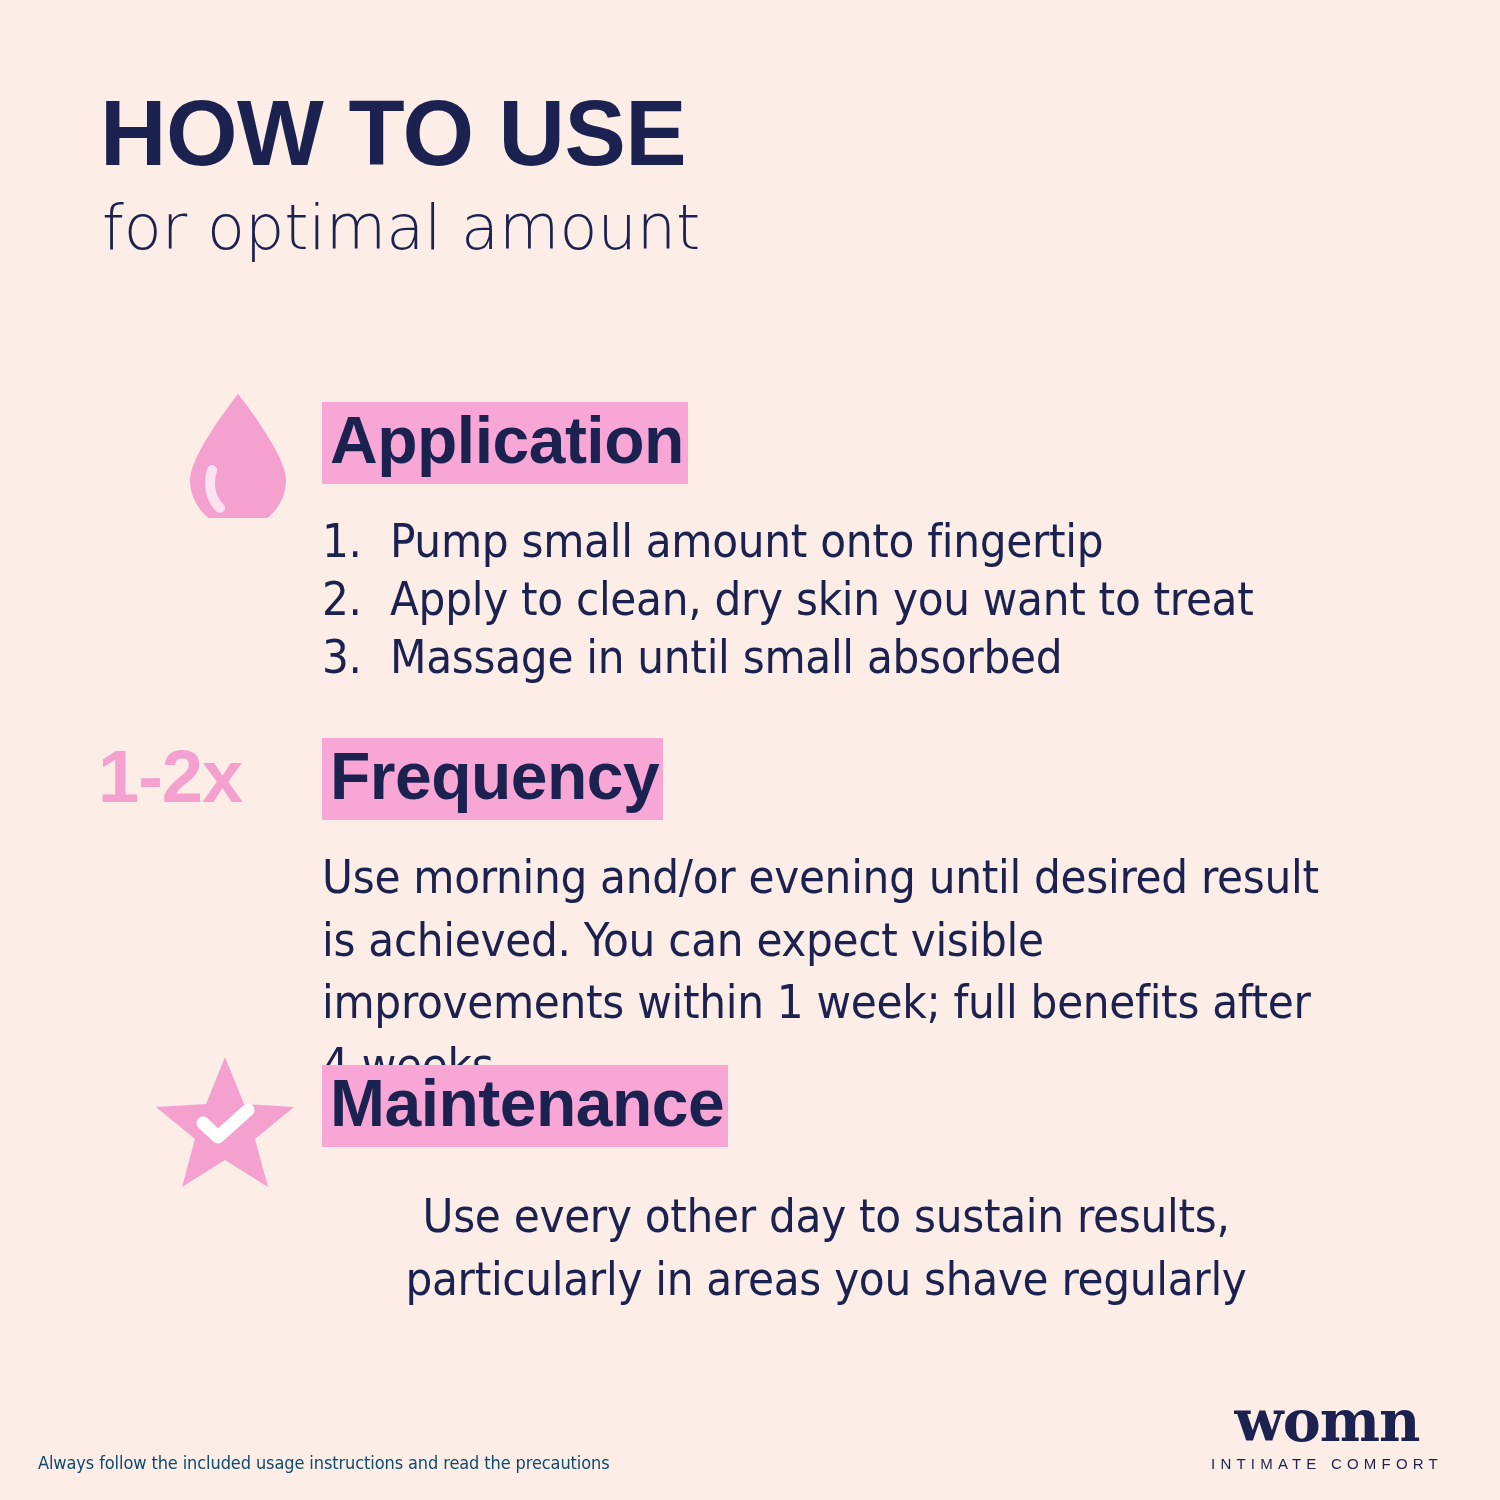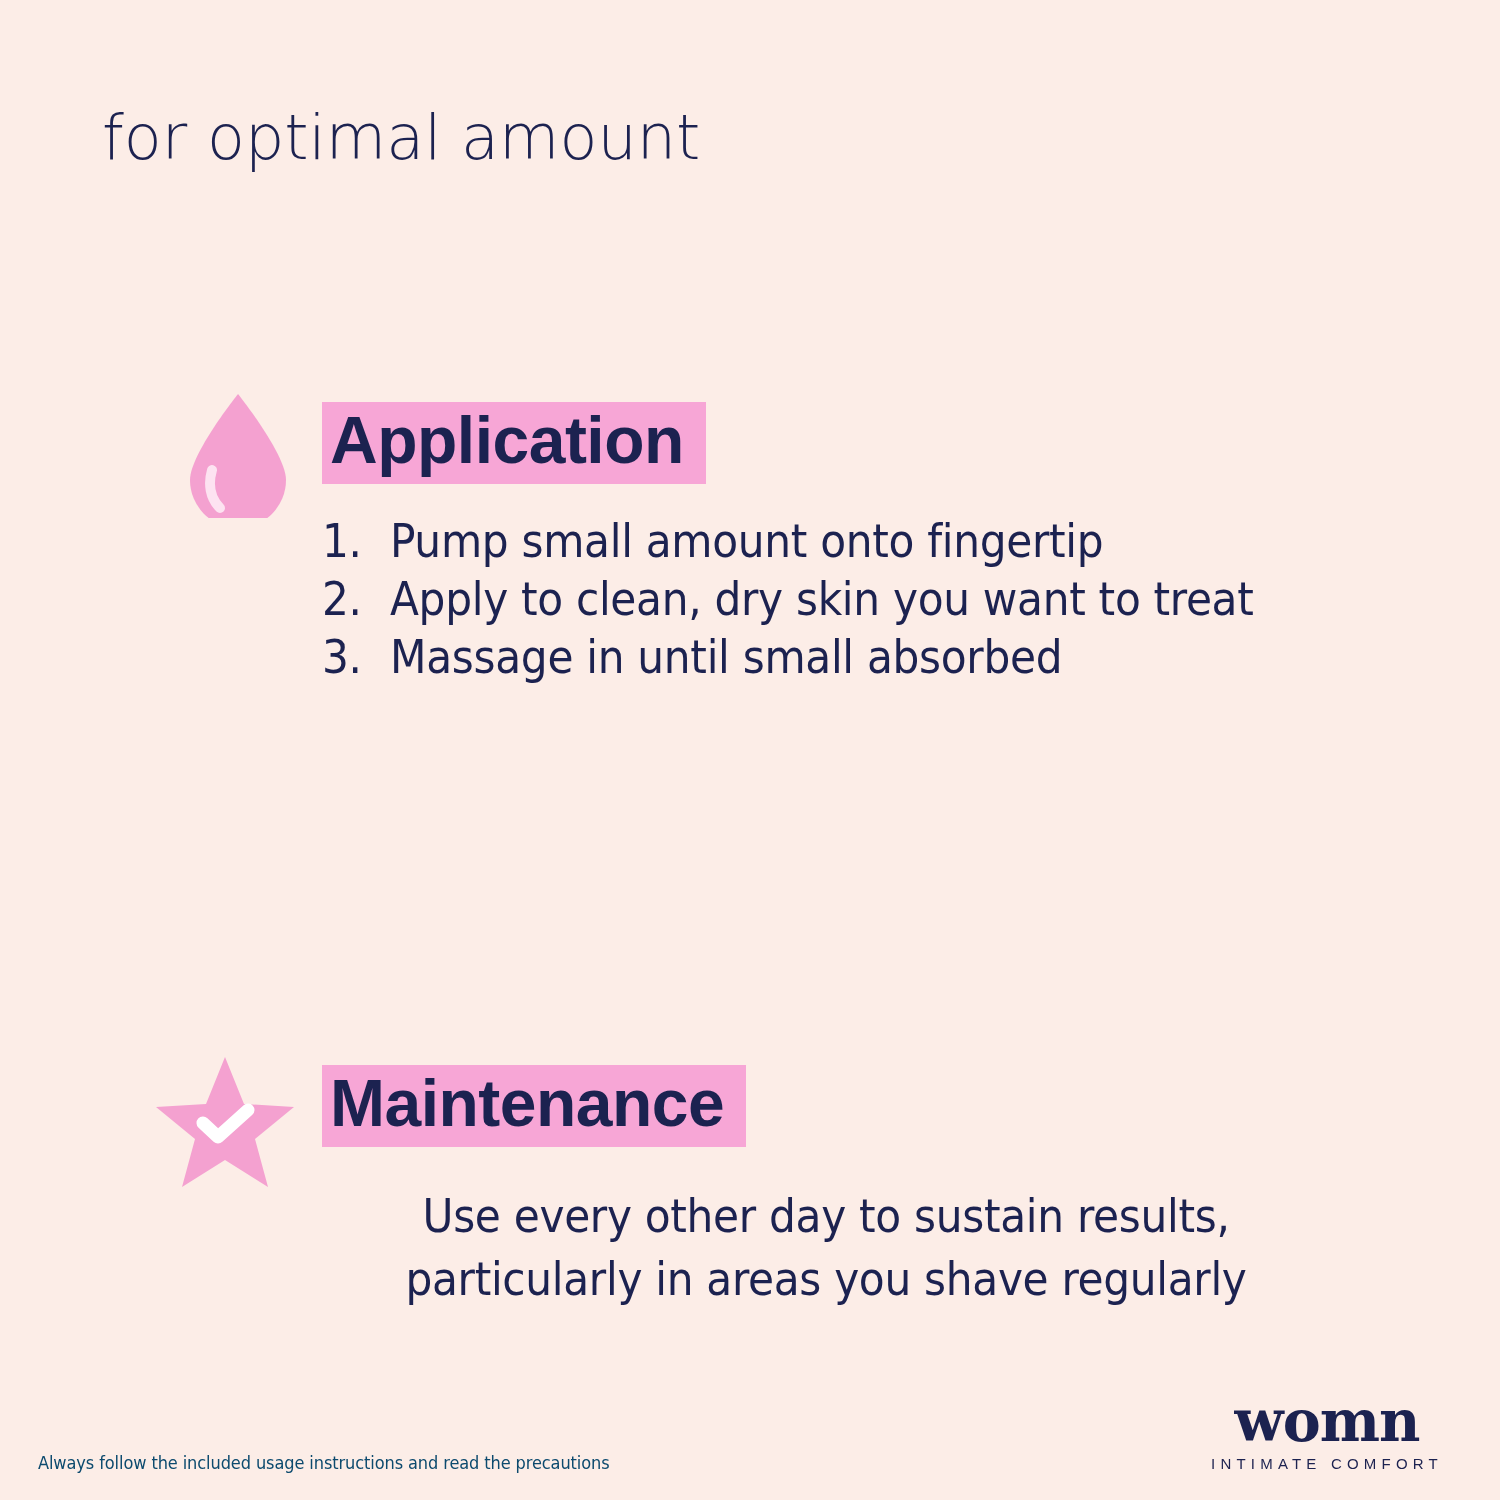--- a/index.html
+++ b/index.html
@@ -94,21 +94,21 @@
     top: 10px;
   }
   .sec-title {
     display: inline-block;
     background: #F7A6D6;
     color: #1C2250;
     font-family: "Liberation Sans", sans-serif;
     font-weight: 700;
     font-size: 66px;
     line-height: 1.12;
-    padding: 2px 22px 6px 8px;
+    padding: 2px 4px 6px 8px;
     letter-spacing: -0.5px;
     white-space: nowrap;
   }
 
   
   .sec-body {
     position: absolute;
     left: 322px;
     color: #1C2250;
     font-family: "DejaVu Sans Condensed", "DejaVu Sans", sans-serif;
@@ -176,20 +176,21 @@
     color: #1C2250;
     white-space: nowrap;
   }
 </style>
 </head>
 <body>
 
 <div class="page">
 
   <div class="header">
+    <h1 class="title">HOW TO USE</h1>
     <div class="subtitle">for optimal amount</div>
   </div>
 
   <div class="section sec-application">
     <div class="sec-head">
       <div class="icon-slot icon-drop">
         <svg width="104" height="126" viewBox="0 0 104 126" aria-hidden="true">
           <path d="M52 2 C52 2 100 62 100 88 A48 48 0 0 1 4 88 C4 62 52 2 52 2 Z" fill="#F4A1D0"></path>
           <path d="M26 78 C22 92 24 106 34 116" fill="none" stroke="#FDE3F1" stroke-width="10" stroke-linecap="round"></path>
         </svg>
@@ -209,20 +210,31 @@
           <span class="txt">Apply to clean, dry skin you want to treat</span>
         </li>
         <li>
           <span class="num">3.</span>
           <span class="txt">Massage in until small absorbed</span>
         </li>
       </ul>
     </div>
   </div>
 
+  <div class="section sec-frequency">
+    <div class="sec-head">
+      <div class="badge-num">1-2x</div>
+      <div class="sec-title-wrap">
+        <span class="sec-title">Frequency</span>
+      </div>
+    </div>
+    <div class="sec-body body-frequency">
+      <p class="para">Use morning and/or evening until desired result is achieved. You can expect visible improvements within 1 week; full benefits after 4 weeks.</p>
+    </div>
+  </div>
 
   <div class="section sec-maintenance">
     <div class="sec-head">
       <div class="icon-slot icon-star">
         <svg width="140" height="134" viewBox="0 0 140 134" aria-hidden="true">
           <path d="M70 2 L89 49 L139 52 L100 84 L113 132 L70 105 L27 132 L40 84 L1 52 L51 49 Z" fill="#F4A1D0"></path>
           <path d="M48 68 L63 82 L93 55" fill="none" stroke="#FFFFFF" stroke-width="13" stroke-linecap="round" stroke-linejoin="round"></path>
         </svg>
       </div>
       <div class="sec-title-wrap">

